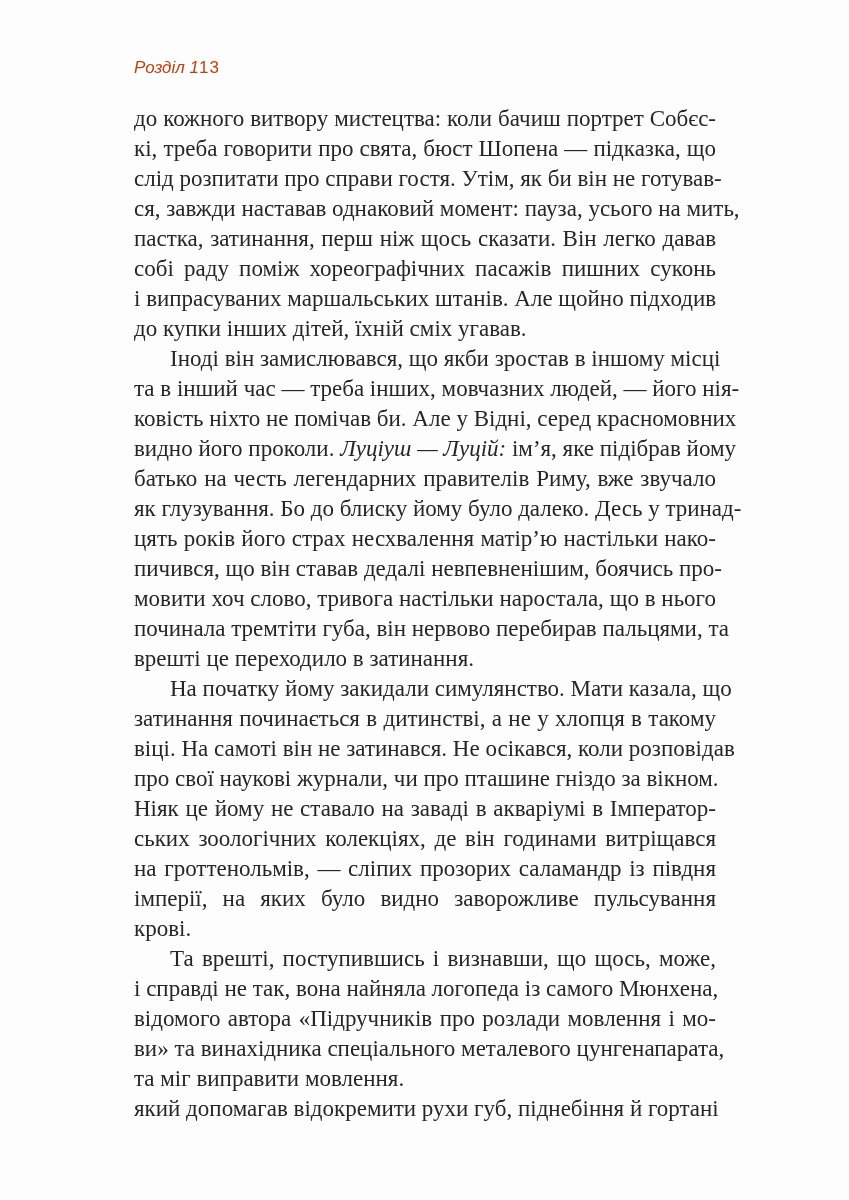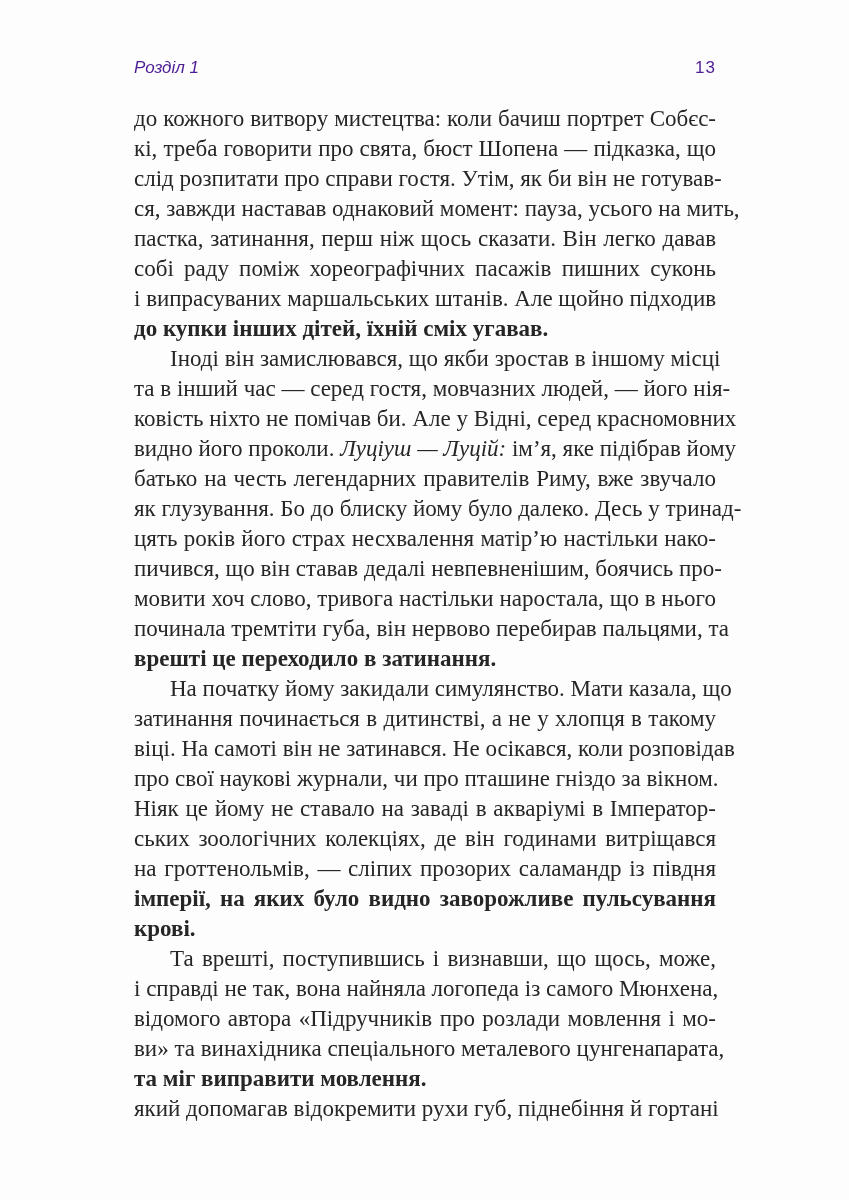--- a/index.html
+++ b/index.html
@@ -15,25 +15,24 @@
     overflow: hidden;
     font-family: "Liberation Serif", "DejaVu Serif", serif;
     color: #262626;
   }
   .running-header {
     position: absolute;
     top: 58px;
     left: 134px;
     width: 582px;
     display: flex;
-    justify-content: space-between;
     align-items: baseline;
     font-family: "Liberation Sans", "DejaVu Sans", sans-serif;
     font-size: 17px;
-    color: #4c1d95;
+    color: #c2410c;
   }
   .chapter-label { font-style: italic; }
   .page-number { font-style: normal; letter-spacing: 1px; }
   .body-text {
     position: absolute;
     top: 104px;
     left: 134px;
     width: 582px;
     font-size: 23px;
     line-height: 30px;
@@ -41,21 +40,20 @@
   .para { margin: 0; padding: 0; }
   .line {
     display: block;
     text-align: justify;
     text-align-last: justify;
     white-space: nowrap;
   }
   .line.lastline {
     text-align-last: left;
     white-space: normal;
-    font-weight: bold;
   }
   .line.indent { text-indent: 36px; }
   .line i { font-style: italic; }
 </style>
 </head>
 <body>
 
 <div class="page">
 
   <div class="running-header">
@@ -71,21 +69,21 @@
       <span class="line">слід розпитати про справи гостя. Утім, як би він не готував-</span>
       <span class="line">ся, завжди наставав однаковий момент: пауза, усього на мить,</span>
       <span class="line">пастка, затинання, перш ніж щось сказати. Він легко давав</span>
       <span class="line">собі раду поміж хореографічних пасажів пишних суконь</span>
       <span class="line">і випрасуваних маршальських штанів. Але щойно підходив</span>
       <span class="line lastline">до купки інших дітей, їхній сміх угавав.</span>
     </div>
 
     <div class="para">
       <span class="line indent">Іноді він замислювався, що якби зростав в іншому місці</span>
-      <span class="line">та в інший час — серед гостя, мовчазних людей, — його нія-</span>
+      <span class="line">та в інший час — треба інших, мовчазних людей, — його нія-</span>
       <span class="line">ковість ніхто не помічав би. Але у Відні, серед красномовних</span>
       <span class="line"><span>видно його проколи. </span><i>Луціуш — Луцій:</i><span> ім’я, яке підібрав йому</span></span>
       <span class="line">батько на честь легендарних правителів Риму, вже звучало</span>
       <span class="line">як глузування. Бо до блиску йому було далеко. Десь у тринад-</span>
       <span class="line">цять років його страх несхвалення матір’ю настільки нако-</span>
       <span class="line">пичився, що він ставав дедалі невпевненішим, боячись про-</span>
       <span class="line">мовити хоч слово, тривога настільки наростала, що в нього</span>
       <span class="line">починала тремтіти губа, він нервово перебирав пальцями, та</span>
       <span class="line lastline">врешті це переходило в затинання.</span>
     </div>

